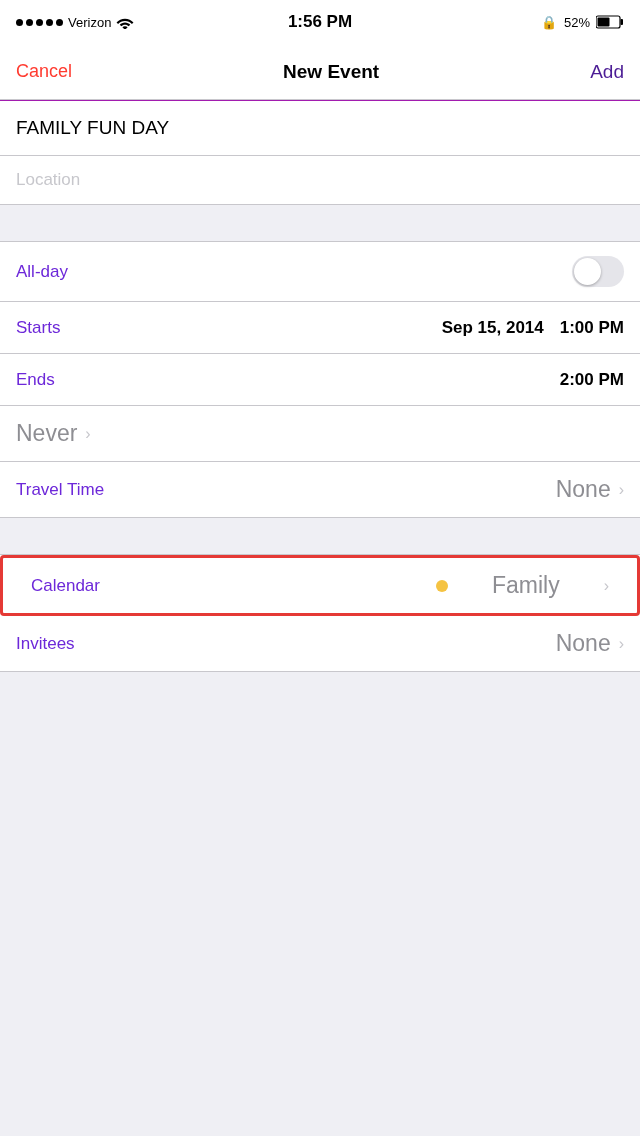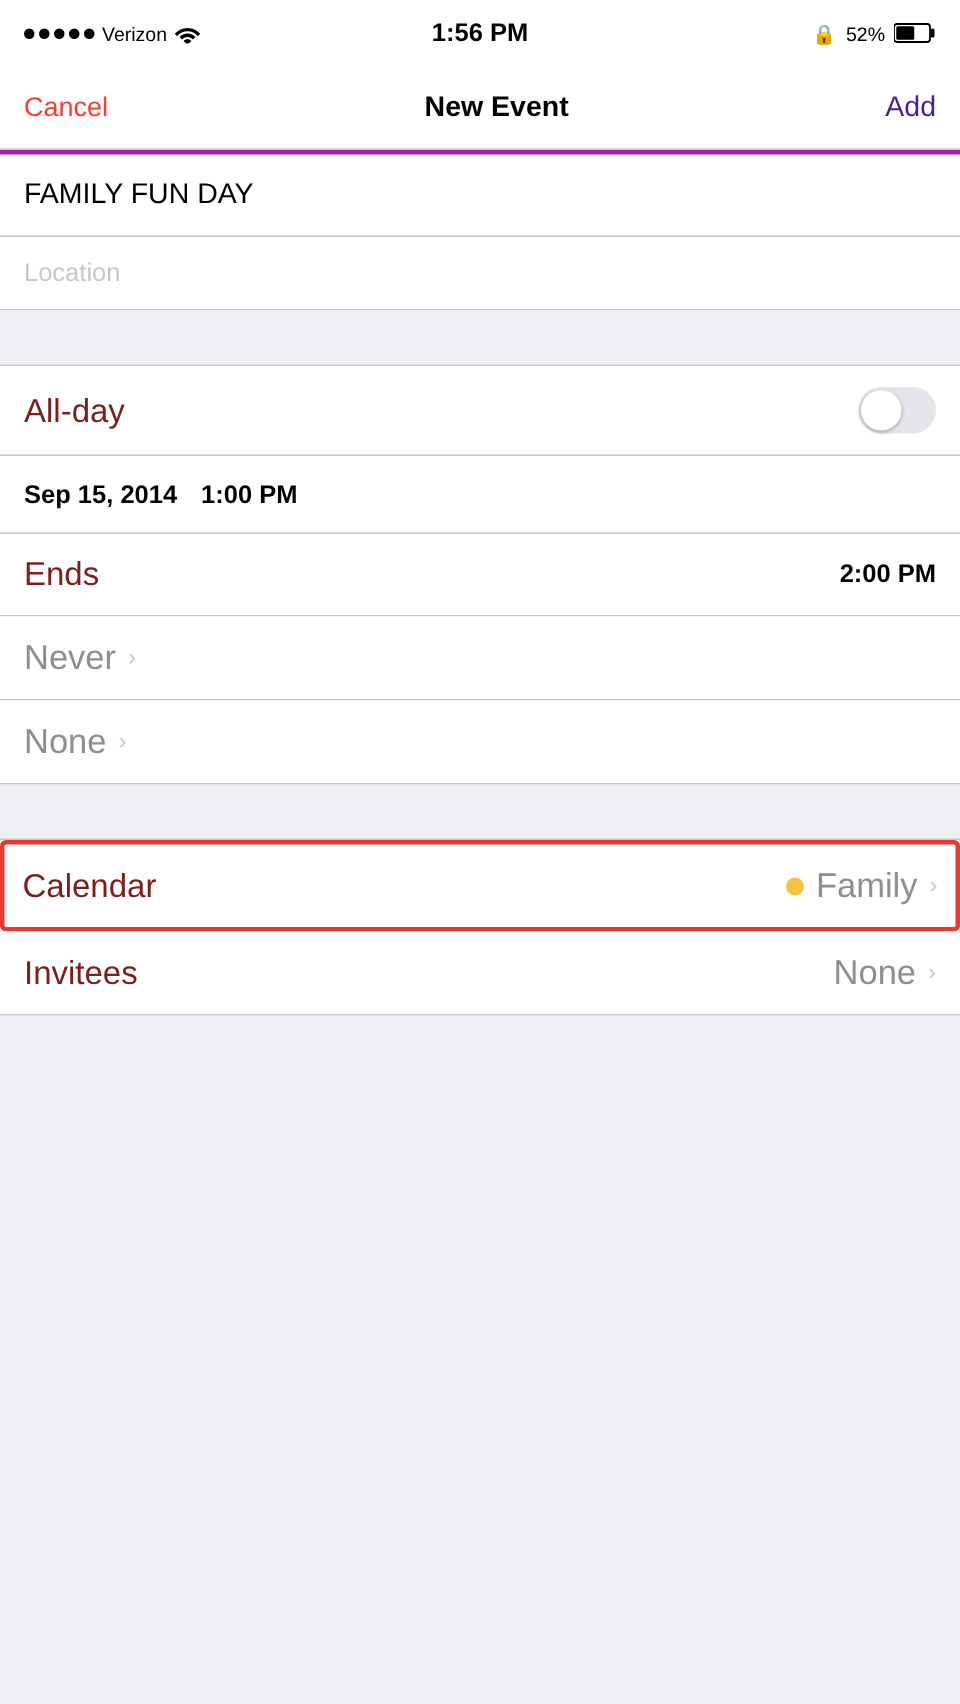--- a/index.html
+++ b/index.html
@@ -129,22 +129,22 @@
       background: transparent;
       padding: 14px 16px;
       display: block;
     }
     .location-input::placeholder {
       color: #c7c7cc;
     }
 
     .row-label {
       flex: 1;
-      font-size: 22px;
-      color: #7f1d1d;
+      font-size: 17px;
+      color: #6d28d9;
     }
 
     .row-value {
       font-size: 17px;
       color: #000;
       font-weight: bold;
     }
 
     .row-value-gray {
       font-size: 23px;
@@ -182,22 +182,23 @@
     
     .calendar-row-wrapper {
       border: 3px solid #e53935;
       border-radius: 4px;
       background: #fff;
       margin: 0;
     }
     .calendar-row {
       display: flex;
       align-items: center;
-      padding: 14px 12px;
+      padding: 14px 28px;
       min-height: 52px;
+      gap: 36px;
     }
 
     .calendar-dot {
       width: 12px;
       height: 12px;
       border-radius: 50%;
       background: #f5c342;
       margin-right: 8px;
     }
 
@@ -239,55 +240,57 @@
     </svg>
   </div>
 </div>
 
 <div class="nav-bar">
   <button class="nav-cancel">Cancel</button>
   <span class="nav-title">New Event</span>
   <button class="nav-add">Add</button>
 </div>
 
-<div class="form-section" style="border-top:3px solid #a21caf; border-bottom: none;">
+<div class="form-section" style="border-top:1px solid #a21caf; border-bottom: none;">
   <input class="title-input" type="text" value="FAMILY FUN DAY" placeholder="Title" style="">
 </div>
 
 <div class="form-section" style="border-top:1px solid #c8c7cc; border-bottom:1px solid #c8c7cc;">
   <input class="location-input" type="text" placeholder="Location" style="">
 </div>
 
 <div class="spacer"></div>
 
 <div class="form-section">
 
   <div class="form-row">
     <span class="row-label">All-day</span>
     <div class="toggle">
       <div class="knob"></div>
     </div>
   </div>
 
   <div class="form-row">
+    <span class="row-label">Starts</span>
     <span class="row-value" style="margin-right:16px;">Sep 15, 2014</span>
     <span class="row-value">1:00 PM</span>
   </div>
 
   <div class="form-row">
     <span class="row-label">Ends</span>
     <span class="row-value">2:00 PM</span>
   </div>
 
   <div class="form-row">
     <span class="row-value-gray">Never</span>
     <span class="chevron">›</span>
   </div>
 
   <div class="form-row">
+    <span class="row-label">Travel Time</span>
     <span class="row-value-gray">None</span>
     <span class="chevron">›</span>
   </div>
 </div>
 
 <div class="spacer"></div>
 
 <div style="background:#fff; border-top:1px solid #c8c7cc; border-bottom:1px solid #c8c7cc;">
 
   <div class="calendar-row-wrapper">

